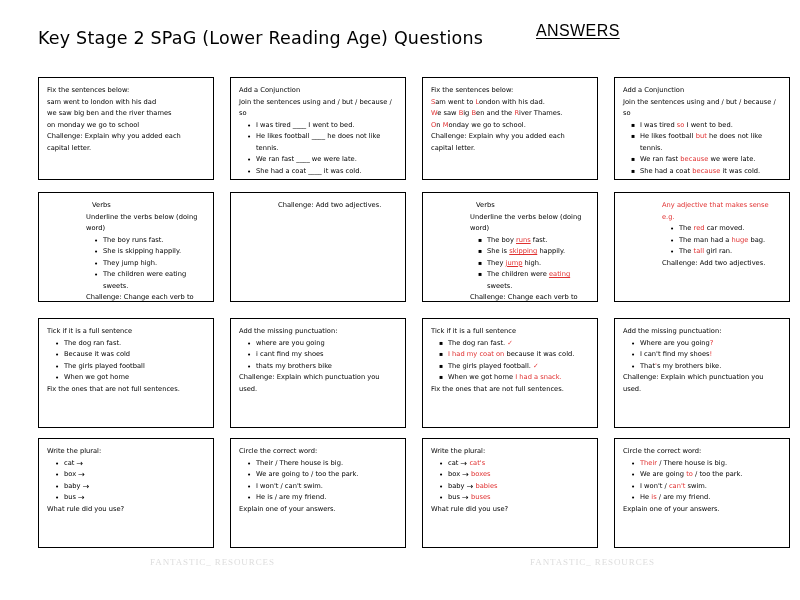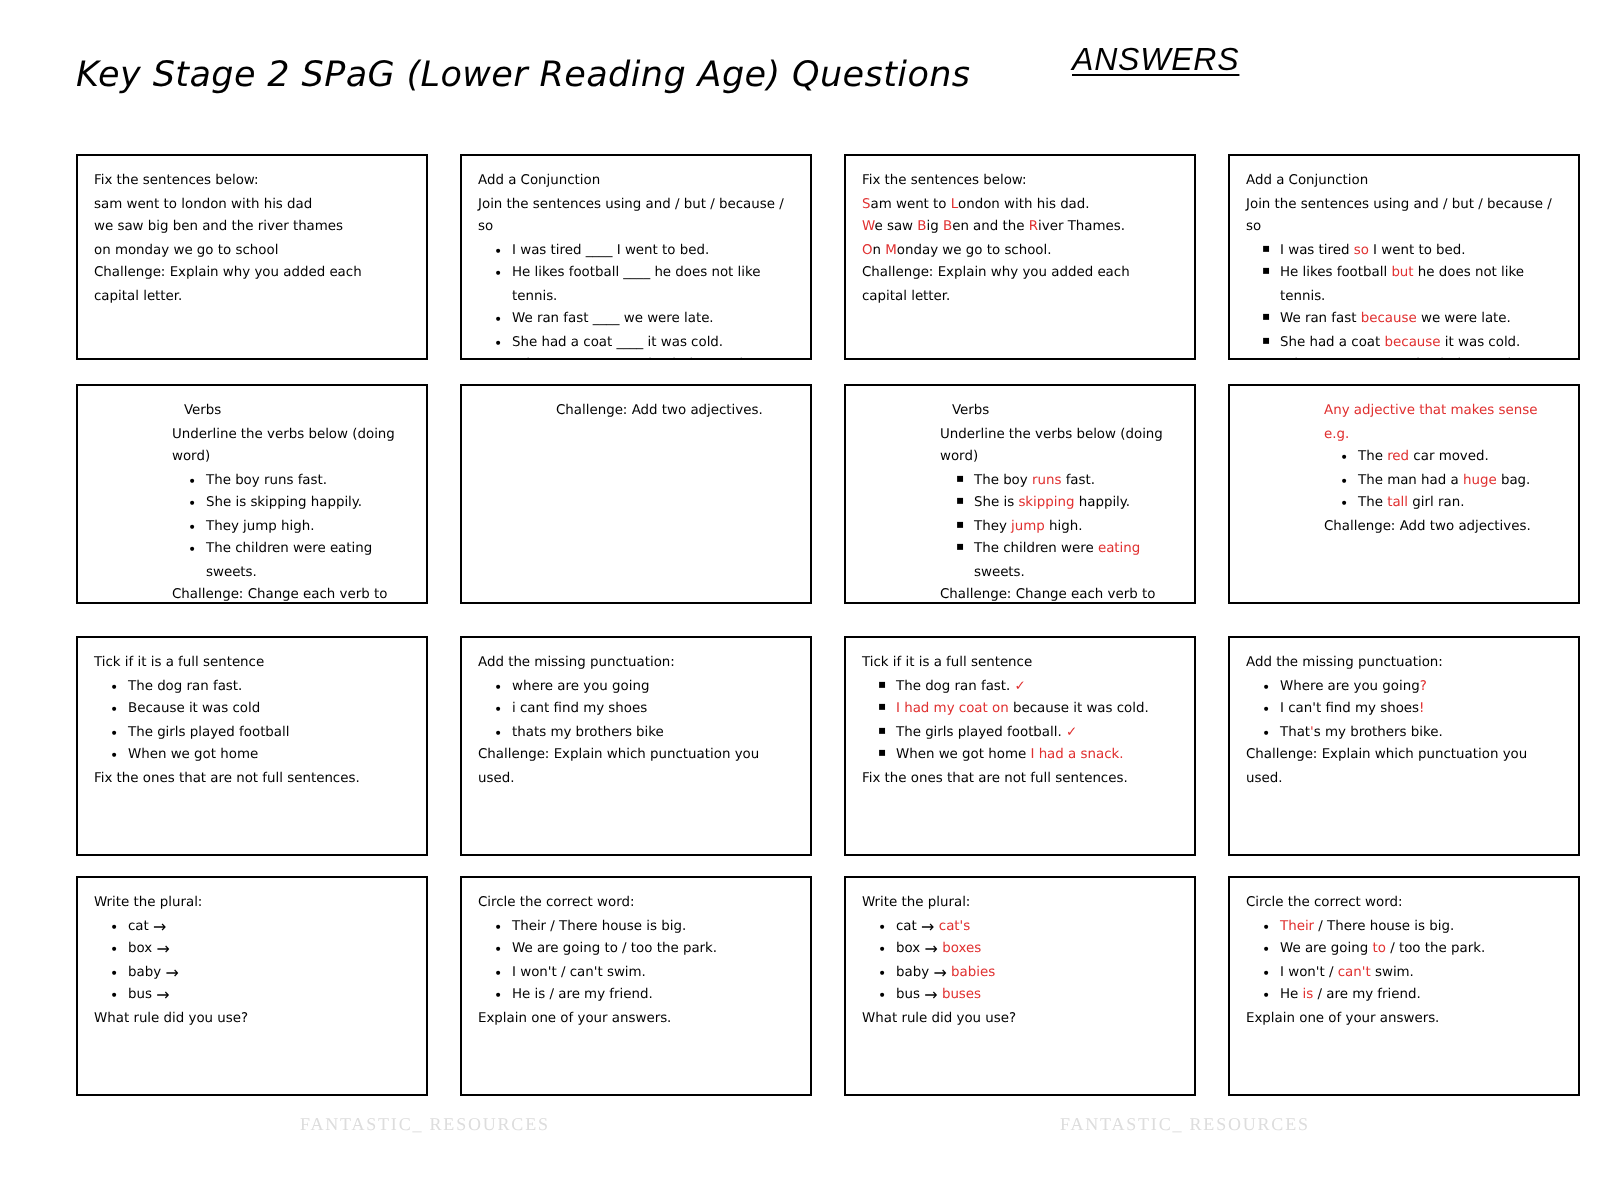--- a/index.html
+++ b/index.html
@@ -15,21 +15,20 @@
     color: #000000;
     overflow: hidden;
   }
 
   
   .header {
     position: absolute;
     top: 0; left: 0;
     width: 800px;
     height: 62px;
-    font-style: italic;
   }
   .main-title {
     position: absolute;
     left: 38px;
     top: 28px;
     font-family: "DejaVu Sans", sans-serif;
     font-size: 17.5px;
     letter-spacing: 0.2px;
     white-space: nowrap;
   }
@@ -84,20 +83,21 @@
   }
   .qbox ul.sq li::before {
     content: "▪";
     font-size: 6px;
   }
   .red {
     color: #e03030;
   }
   .red-u {
     color: #e03030;
+    text-decoration: underline;
     text-decoration-color: #e03030;
   }
   .tick {
     color: #e03030;
   }
   .arrow {
     font-size: 8px;
     line-height: 1;
     vertical-align: -1px;
   }

